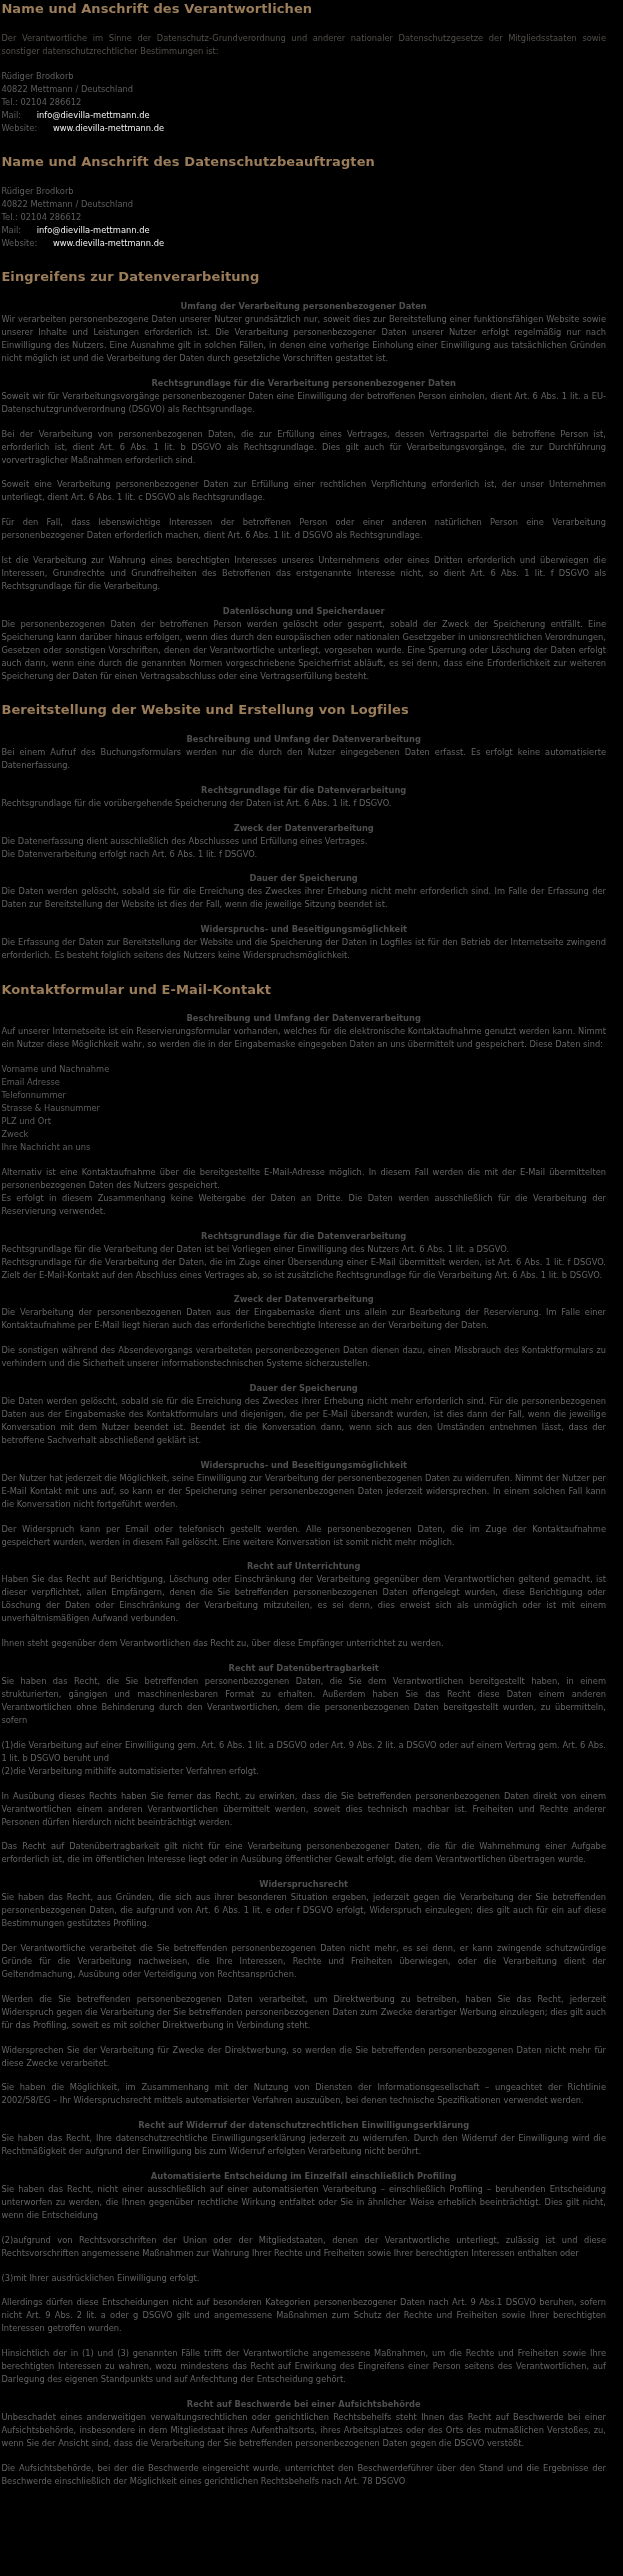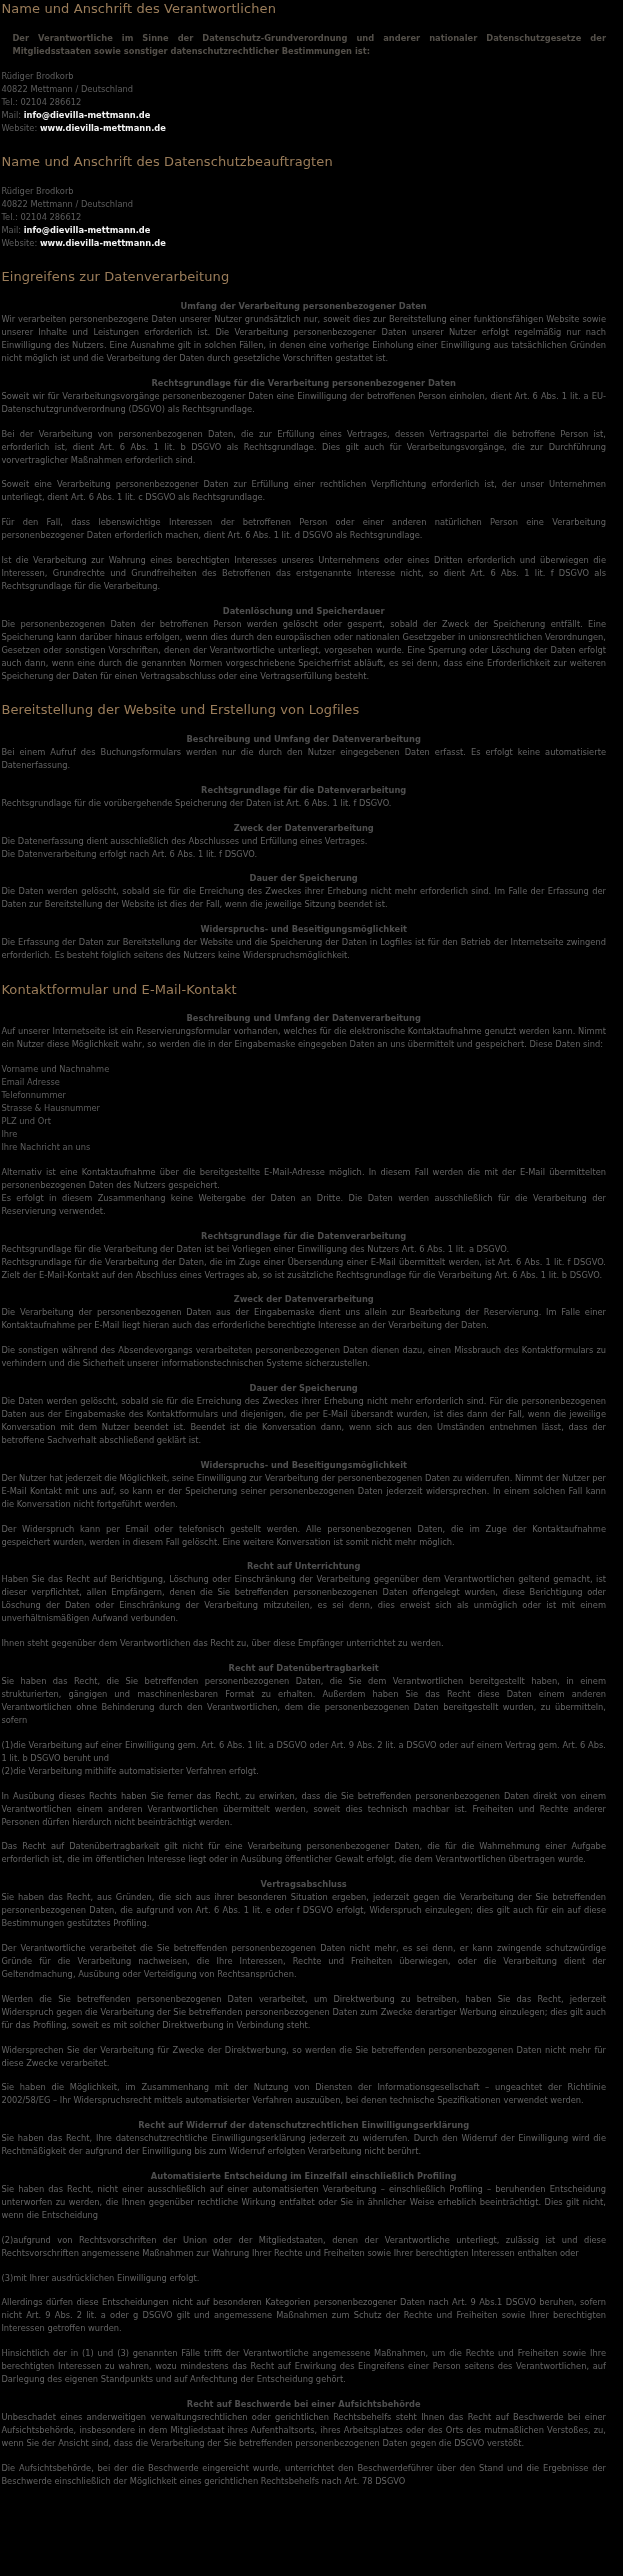--- a/index.html
+++ b/index.html
@@ -13,36 +13,36 @@
   }
   html,body{margin:0;padding:0;background:var(--bg);}
   body{
     width:624px;min-height:2576px;
     font-family:"DejaVu Sans","Liberation Sans",sans-serif;
     font-size:8.3px;line-height:13px;color:var(--body);
     overflow-x:hidden;
   }
   #doc{padding:1.4px 18px 16.7px 1.4px;}
   h2{
-    font-size:13px;line-height:16.7px;font-weight:normal;
+    font-size:13px;line-height:16.7px;font-weight:bold;
     color:var(--heading);margin:19.4px 0 14px 0;
     letter-spacing:0.1px;
   }
   section:first-child h2{margin-top:0;}
   .sub{
     font-weight:bold;color:var(--sub);
     margin:11.8px 0 0 0;text-align:center;
   }
   .para{margin:0 0 11.8px 0;text-align:justify;}
-  .para.bold{font-weight:bold;color:var(--intro);padding-left:11px;}
+  .para.bold{font-weight:normal;color:var(--intro);}
   .lines{margin:0 0 11.8px 0;color:var(--addr);}
   .lines .ln{white-space:nowrap;}
   .ln.bold{font-weight:bold;color:var(--intro);}
   .contact-label{color:var(--addr);}
-  a.link{color:var(--link);font-weight:bold;text-decoration:none;}
+  a.link{color:var(--link);font-weight:normal;text-decoration:none;margin-left:13px;}
 </style>
 </head>
 <body>
 
 <main id="doc">
     <section>
       <h2>Name und Anschrift des Verantwortlichen</h2>
       <p class="para bold">Der  Verantwortliche im Sinne der Datenschutz-Grundverordnung und anderer nationaler Datenschutzgesetze  der Mitgliedsstaaten sowie sonstiger datenschutzrechtlicher Bestimmungen ist:</p>
       <div class="lines">
         <div class="ln">Rüdiger Brodkorb</div>
@@ -91,21 +91,21 @@
     <section>
       <h2>Kontaktformular und E-Mail-Kontakt</h2>
       <div class="sub">Beschreibung und Umfang der Datenverarbeitung</div>
       <p class="para">Auf unserer Internetseite ist ein Reservierungsformular vorhanden, welches für die elektronische Kontaktaufnahme  genutzt  werden  kann. Nimmt  ein  Nutzer  diese  Möglichkeit  wahr,  so  werden die  in  der  Eingabemaske  eingegeben Daten an uns übermittelt und gespeichert. Diese Daten sind:</p>
       <div class="lines">
         <div class="ln">Vorname und Nachnahme</div>
         <div class="ln">Email Adresse</div>
         <div class="ln">Telefonnummer</div>
         <div class="ln">Strasse &amp; Hausnummer</div>
         <div class="ln">PLZ und Ort</div>
-        <div class="ln">Ihre</div>
+        <div class="ln">Zweck</div>
         <div class="ln">Ihre Nachricht an uns</div>
       </div>
       <p class="para">Alternativ ist eine Kontaktaufnahme über die bereitgestellte E-Mail-Adresse möglich. In diesem Fall werden die mit der E-Mail  übermittelten personenbezogenen Daten des Nutzers gespeichert.<br>Es erfolgt in diesem Zusammenhang keine Weitergabe der Daten an Dritte. Die Daten werden ausschließlich für die Verarbeitung der Reservierung verwendet.</p>
       <div class="sub">Rechtsgrundlage für die Datenverarbeitung</div>
       <p class="para">Rechtsgrundlage für die Verarbeitung der Daten ist bei Vorliegen einer Einwilligung des Nutzers Art. 6 Abs. 1 lit. a DSGVO.<br>Rechtsgrundlage für die Verarbeitung der Daten, die im Zuge einer Übersendung einer E-Mail übermittelt werden, ist Art. 6 Abs. 1  lit.  f DSGVO.  Zielt der E-Mail-Kontakt auf den Abschluss eines Vertrages ab, so ist zusätzliche Rechtsgrundlage für die Verarbeitung Art.  6 Abs. 1 lit. b DSGVO.</p>
       <div class="sub">Zweck der Datenverarbeitung</div>
       <p class="para">Die Verarbeitung der personenbezogenen Daten aus der Eingabemaske dient uns allein zur Bearbeitung der Reservierung. Im Falle einer Kontaktaufnahme per E-Mail liegt hieran auch das erforderliche berechtigte Interesse an der Verarbeitung der Daten.</p>
       <p class="para">Die sonstigen während des Absendevorgangs verarbeiteten personenbezogenen Daten dienen dazu, einen Missbrauch des Kontaktformulars zu verhindern und die Sicherheit unserer informationstechnischen Systeme sicherzustellen.</p>
       <div class="sub">Dauer der Speicherung</div>
       <p class="para">Die Daten werden gelöscht, sobald sie für die Erreichung des Zweckes ihrer Erhebung nicht mehr erforderlich sind. Für die personenbezogenen Daten aus der Eingabemaske des Kontaktformulars und diejenigen, die per E-Mail übersandt wurden, ist dies dann  der Fall, wenn die jeweilige Konversation mit dem Nutzer beendet ist. Beendet ist die Konversation dann, wenn sich aus den Umständen entnehmen lässt, dass der betroffene Sachverhalt abschließend geklärt ist.</p>
@@ -113,21 +113,21 @@
       <p class="para">Der Nutzer hat jederzeit die Möglichkeit, seine Einwilligung zur Verarbeitung der personenbezogenen Daten zu widerrufen. Nimmt der Nutzer per E-Mail Kontakt mit uns auf, so kann er der Speicherung seiner personenbezogenen Daten jederzeit widersprechen. In einem solchen Fall kann die Konversation nicht fortgeführt werden.</p>
       <p class="para">Der Widerspruch kann per Email oder telefonisch gestellt werden. Alle personenbezogenen Daten, die im Zuge der Kontaktaufnahme gespeichert wurden, werden in diesem Fall gelöscht. Eine weitere Konversation ist somit nicht mehr möglich.</p>
       <div class="sub">Recht auf Unterrichtung</div>
       <p class="para">Haben Sie das Recht auf Berichtigung, Löschung oder Einschränkung der Verarbeitung gegenüber dem Verantwortlichen geltend gemacht, ist dieser verpflichtet, allen Empfängern, denen die Sie betreffenden personenbezogenen Daten offengelegt wurden, diese Berichtigung oder Löschung der Daten oder Einschränkung der Verarbeitung mitzuteilen, es sei denn, dies erweist sich als unmöglich oder ist mit  einem unverhältnismäßigen Aufwand verbunden.</p>
       <p class="para">Ihnen steht gegenüber dem Verantwortlichen das Recht zu, über diese Empfänger unterrichtet zu werden.</p>
       <div class="sub">Recht auf Datenübertragbarkeit</div>
       <p class="para">Sie haben das Recht, die Sie betreffenden personenbezogenen Daten, die Sie dem Verantwortlichen bereitgestellt haben, in einem strukturierten, gängigen und maschinenlesbaren Format zu erhalten. Außerdem haben Sie das Recht diese Daten einem anderen Verantwortlichen ohne Behinderung durch den Verantwortlichen, dem die personenbezogenen Daten bereitgestellt wurden, zu übermitteln, sofern</p>
       <p class="para">(1)die Verarbeitung auf einer Einwilligung gem. Art. 6 Abs. 1  lit.  a  DSGVO  oder Art.  9 Abs. 2 lit. a DSGVO oder auf einem Vertrag gem. Art. 6 Abs. 1 lit. b DSGVO beruht und<br>(2)die Verarbeitung mithilfe automatisierter Verfahren erfolgt.</p>
       <p class="para">In Ausübung dieses Rechts haben Sie ferner das  Recht, zu erwirken, dass die Sie betreffenden personenbezogenen Daten direkt von einem Verantwortlichen einem anderen Verantwortlichen übermittelt werden, soweit dies technisch machbar ist. Freiheiten und Rechte anderer Personen dürfen hierdurch nicht beeinträchtigt werden.</p>
       <p class="para">Das Recht auf Datenübertragbarkeit gilt nicht für eine Verarbeitung personenbezogener Daten, die für die Wahrnehmung einer Aufgabe erforderlich ist, die im öffentlichen Interesse liegt oder in Ausübung öffentlicher Gewalt erfolgt, die dem Verantwortlichen übertragen wurde.</p>
-      <div class="sub">Vertragsabschluss</div>
+      <div class="sub">Widerspruchsrecht</div>
       <p class="para">Sie haben das Recht, aus Gründen, die sich aus ihrer besonderen Situation ergeben, jederzeit gegen die Verarbeitung der Sie  betreffenden personenbezogenen Daten, die aufgrund von Art. 6 Abs. 1  lit. e  oder  f  DSGVO  erfolgt, Widerspruch einzulegen; dies gilt  auch für ein auf diese Bestimmungen gestütztes Profiling.</p>
       <p class="para">Der Verantwortliche verarbeitet die Sie betreffenden personenbezogenen Daten nicht mehr, es  sei denn, er kann zwingende  schutzwürdige Gründe für die Verarbeitung nachweisen, die Ihre Interessen, Rechte und Freiheiten überwiegen, oder die Verarbeitung   dient der Geltendmachung, Ausübung oder Verteidigung von Rechtsansprüchen.</p>
       <p class="para">Werden die Sie betreffenden personenbezogenen Daten verarbeitet, um Direktwerbung zu betreiben, haben Sie das Recht, jederzeit Widerspruch gegen die Verarbeitung der Sie betreffenden personenbezogenen Daten zum Zwecke derartiger Werbung einzulegen; dies gilt auch für das Profiling, soweit es mit solcher Direktwerbung in Verbindung steht.</p>
       <p class="para">Widersprechen Sie der Verarbeitung für Zwecke der Direktwerbung, so werden die Sie betreffenden personenbezogenen Daten nicht mehr für diese Zwecke verarbeitet.</p>
       <p class="para">Sie haben die Möglichkeit, im Zusammenhang mit der Nutzung von Diensten der Informationsgesellschaft  –  ungeachtet  der  Richtlinie 2002/58/EG  –  Ihr  Widerspruchsrecht mittels automatisierter Verfahren auszuüben, bei denen technische Spezifikationen verwendet werden.</p>
       <div class="sub">Recht auf Widerruf der datenschutzrechtlichen Einwilligungserklärung</div>
       <p class="para">Sie haben das Recht, Ihre datenschutzrechtliche Einwilligungserklärung jederzeit zu widerrufen. Durch den Widerruf der Einwilligung wird die Rechtmäßigkeit der aufgrund der Einwilligung bis zum Widerruf erfolgten Verarbeitung nicht berührt.</p>
       <div class="sub">Automatisierte Entscheidung im Einzelfall einschließlich Profiling</div>
       <p class="para">Sie haben das Recht, nicht einer ausschließlich auf einer automatisierten Verarbeitung – einschließlich Profiling – beruhenden Entscheidung unterworfen zu werden, die Ihnen gegenüber rechtliche Wirkung entfaltet oder Sie in ähnlicher Weise erheblich  beeinträchtigt. Dies gilt nicht, wenn die Entscheidung</p>
       <p class="para">(2)aufgrund von Rechtsvorschriften der Union oder der Mitgliedstaaten, denen der Verantwortliche unterliegt, zulässig ist und diese Rechtsvorschriften angemessene Maßnahmen zur Wahrung Ihrer Rechte und Freiheiten sowie Ihrer berechtigten Interessen enthalten oder</p>

